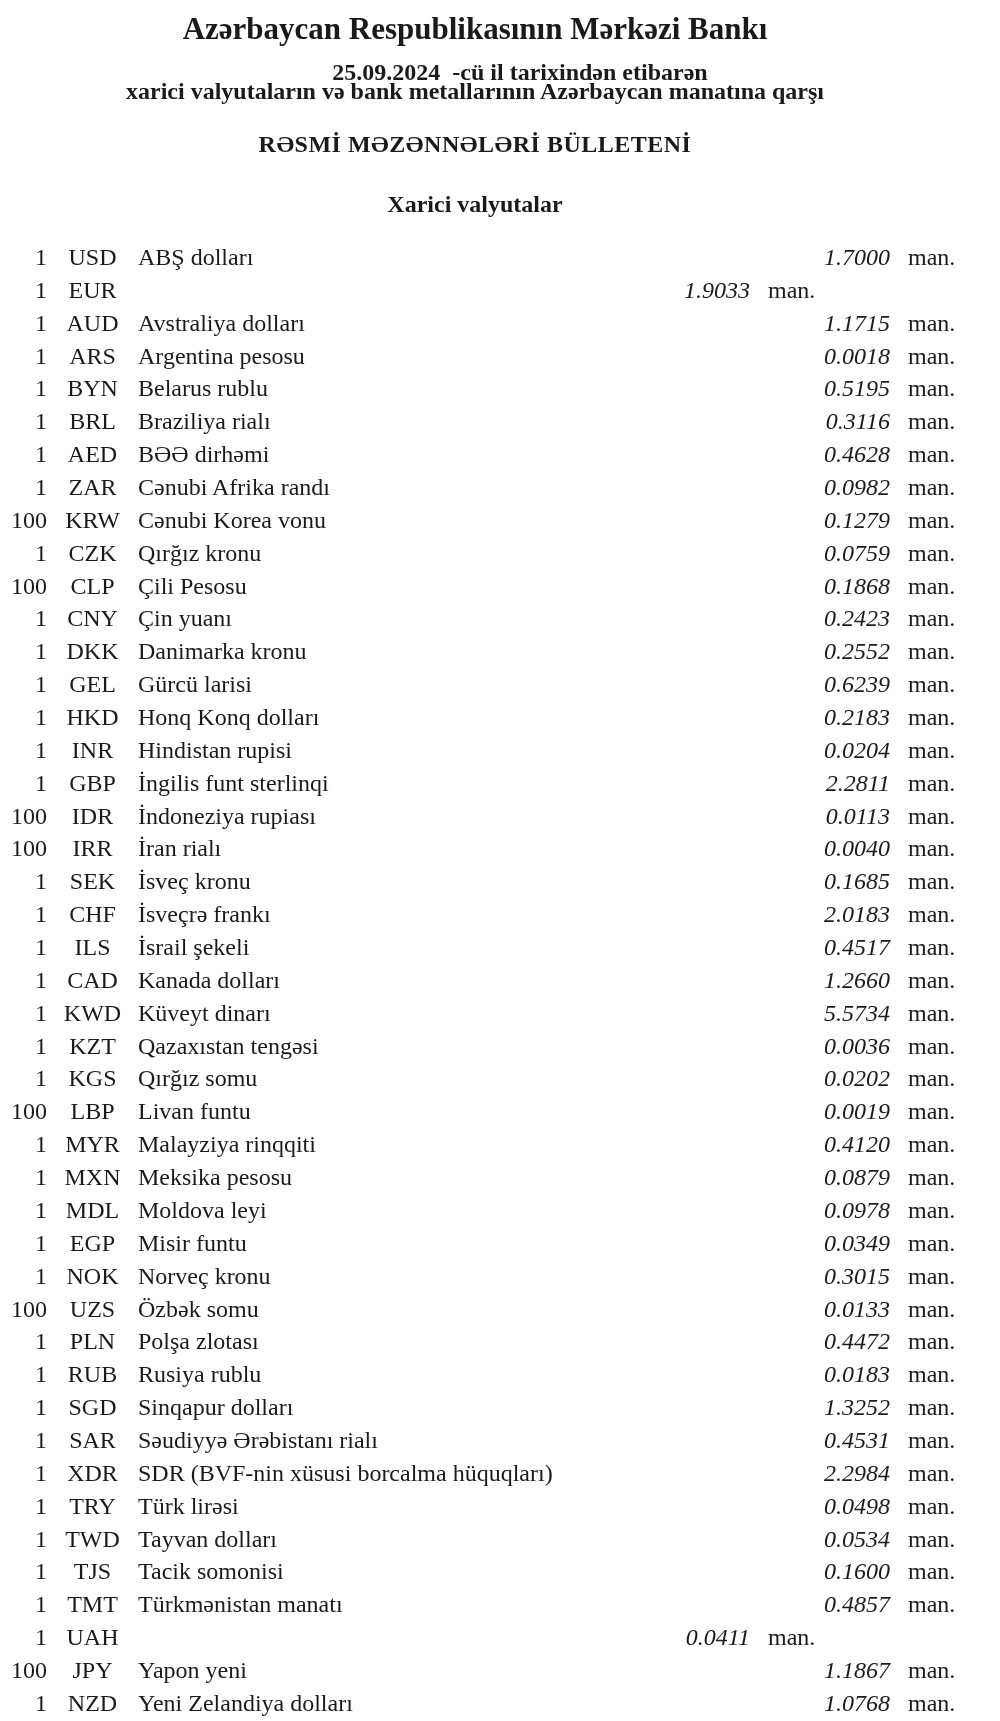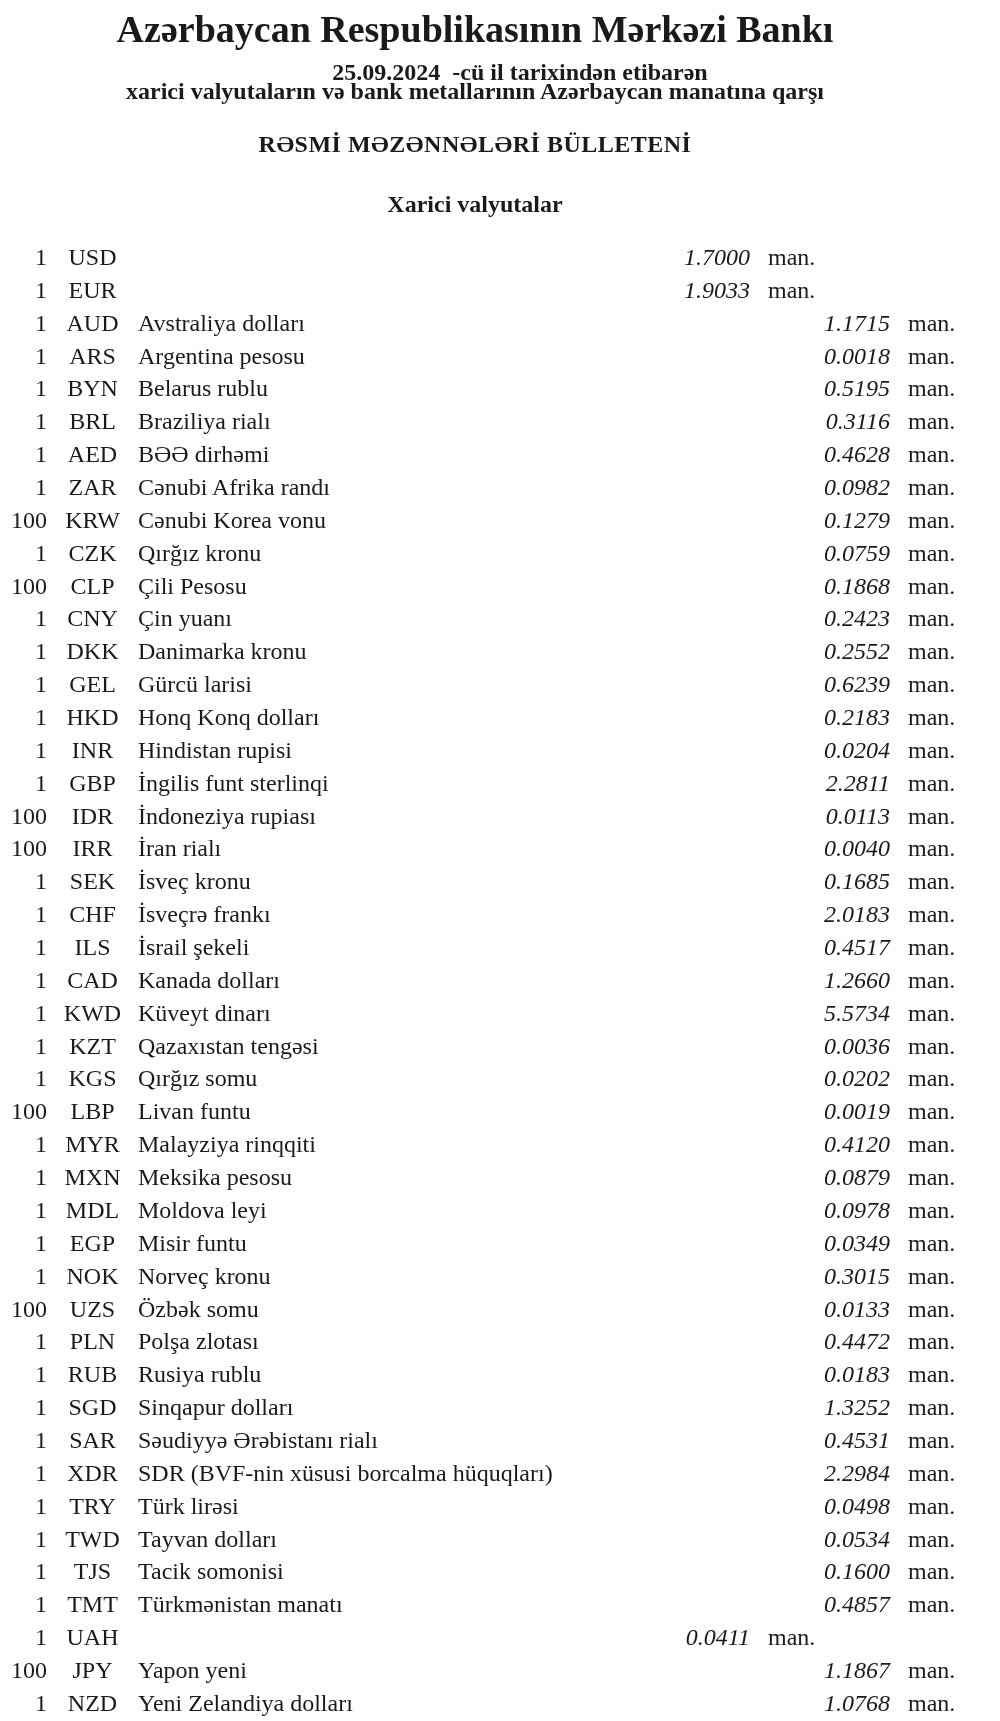--- a/index.html
+++ b/index.html
@@ -18,21 +18,21 @@
   .hline {
     position: absolute;
     left: 0;
     width: 950px;
     text-align: center;
     font-weight: 700;
     white-space: pre;
   }
   .bank-title {
     top: 10px;
-    font-size: 38px;
+    font-size: 31px;
     line-height: 38px;
   }
   .date-line {
     top: 56px;
     font-size: 24px;
     line-height: 32px;
     transform: translateX(45px);
   }
   .subtitle-line {
     top: 75px;
@@ -98,20 +98,21 @@
   <div class="hline subtitle-line">xarici valyutaların və bank metallarının Azərbaycan manatına qarşı</div>
 
   <div class="hline bulletin-line">RƏSMİ MƏZƏNNƏLƏRİ BÜLLETENİ</div>
 
   <div class="hline section-title">Xarici valyutalar</div>
 
   <div class="rates-table">
       <div class="row">
         <span class="qty">1</span>
         <span class="code">USD</span>
+        <span class="name">ABŞ dolları</span>
         <span class="rate">1.7000</span>
         <span class="unit">man.</span>
       </div>
       <div class="row">
         <span class="qty">1</span>
         <span class="code">EUR</span>
         <span class="rate">1.9033</span>
         <span class="unit">man.</span>
       </div>
       <div class="row">

